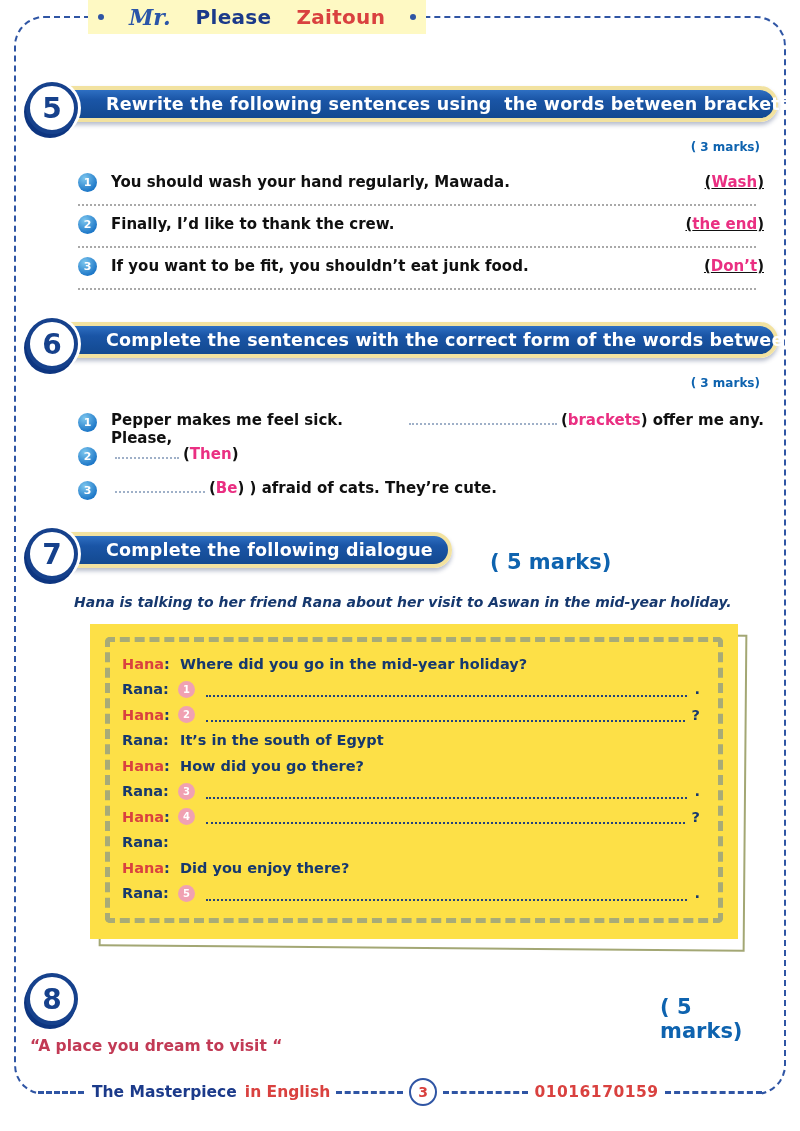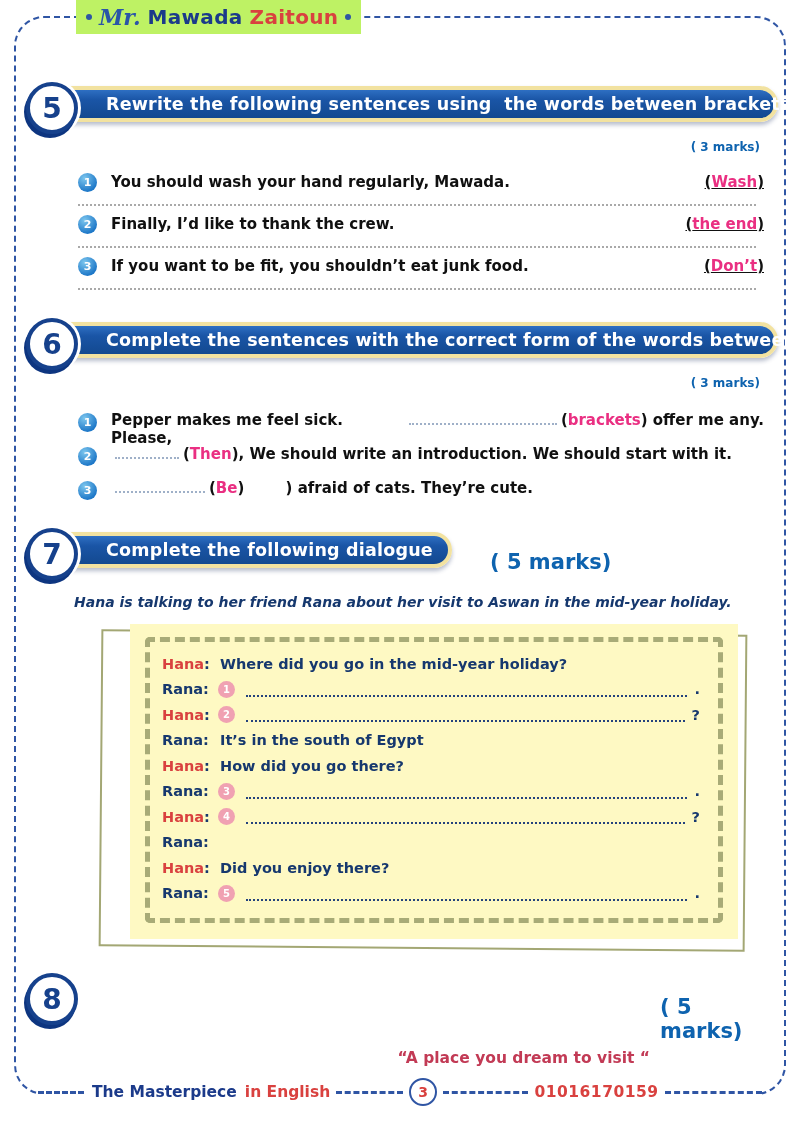--- a/index.html
+++ b/index.html
@@ -7,22 +7,22 @@
     width:800px;height:1131px;background:#ffffff;position:relative;overflow:hidden;
     font-family:"DejaVu Sans","Liberation Sans",sans-serif;font-weight:bold;
     -webkit-font-smoothing:antialiased;
   }
   
   .page-border{
     position:absolute;left:14px;right:14px;top:16px;bottom:36px;
     border:2.5px dashed #2f55a4;border-radius:30px;pointer-events:none;
   }
   .page-title{
-    position:absolute;top:0px;left:76px;z-index:2;background:#bef264;
-    padding:0 10px;display:flex;align-items:center;gap:7px;height:34px;
+    position:absolute;top:0px;left:88px;z-index:2;background:#fef9c3;
+    padding:0 10px;display:flex;align-items:center;gap:25px;height:34px;
   }
   .dot{width:6px;height:6px;border-radius:50%;background:#2f55a4;flex:none;}
   .t-mr{font-family:"DejaVu Serif","Liberation Serif",serif;font-style:italic;color:#2b55a8;font-size:22px;}
   .t-name{color:#1b3a8a;font-size:20px;letter-spacing:.3px;}
   .t-surname{color:#d9413f;font-size:20px;letter-spacing:.3px;}
 
   .sheet{position:absolute;inset:0;padding:86px 30px 0 30px;box-sizing:border-box;}
 
   
   .q-header{position:relative;height:48px;}
@@ -58,36 +58,36 @@
   
   .c-item{display:flex;align-items:baseline;margin:11px 6px 0 48px;font-size:15px;color:#101010;height:23px;}
   .c-item .num-blue{align-self:center;}
   .gap{display:inline-block;border-bottom:2px dotted #9fb0c8;height:12px;margin:0 4px;}
   .g1{width:150px;} .g2{width:64px;} .g3{width:90px;}
 
   
   .intro{color:#16386e;font-size:14px;margin:14px 0 0 44px;height:20px;font-style:italic;}
   .dlg-wrap{position:relative;margin:10px 32px 0 60px;}
   .dlg-back{position:absolute;left:10px;top:8px;right:-8px;bottom:-10px;border:2.5px solid #a3a774;transform:rotate(.5deg);background:#fff;}
-  .dlg-card{position:relative;background:#fef9c3;padding:13px 15px 16px 15px;margin-left:40px;}
+  .dlg-card{position:relative;background:#fde047;padding:13px 15px 16px 15px;}
   .dlg-inner{border:5px dashed #a8ab77;border-radius:5px;padding:9px 18px 12px 12px;}
   .dlg-row{display:flex;align-items:center;height:25.5px;font-size:14.5px;color:#16386e;}
   .spk{flex:none;width:52px;}
   .hana{color:#d9413f;}
   .colon{color:#16386e;margin-right:4px;}
   .num-pink{
     width:17px;height:17px;border-radius:50%;background:#f0a1b2;color:#fff;font-size:10px;
     display:flex;align-items:center;justify-content:center;flex:none;margin:0 7px 0 4px;
   }
   .dotline{flex:1;border-bottom:2.5px dotted #24427c;height:13px;margin:0 7px 0 4px;}
   .end{flex:none;}
   .dlg-text{margin-left:6px;}
 
   
-  .topic{width:620px;text-align:right;margin-top:24px;color:#c23a55;font-size:15.5px;}
+  .topic{width:620px;text-align:left;margin-top:12px;color:#c23a55;font-size:15.5px;}
 
   
   .footer{
     position:absolute;left:38px;right:38px;bottom:22px;height:34px;background:#fff;
     display:flex;align-items:center;z-index:3;font-size:15.5px;
   }
   .fdash{border-top:3.5px dashed #2f55a4;height:0;}
   .fd1{width:46px;} .fd2{flex:1.1;margin:0 6px;} .fd3{flex:1.4;margin:0 6px;} .fd4{flex:1.6;margin-left:6px;}
   .f-brand{color:#1b3a8a;margin-right:8px;}
   .f-eng{color:#d9413f;}
@@ -98,21 +98,21 @@
   .f-phone{color:#d9413f;letter-spacing:.5px;}
 </style>
 </head>
 <body>
 
 <div class="page-border"></div>
 
 <div class="page-title">
   <span class="dot"></span>
   <span class="t-mr">Mr.</span>
-  <span class="t-name">Mawada</span>
+  <span class="t-name">Please</span>
   <span class="t-surname">Zaitoun</span>
   <span class="dot"></span>
 </div>
 
 <div class="sheet">
 
   <div class="q-header">
     <div class="badge-q">5</div>
     <div class="pill">Rewrite the following sentences using  the words between brackets:</div>
   </div>
@@ -150,28 +150,27 @@
     <span>Pepper makes me feel sick. Please,</span>
     <span class="gap g1"></span>
     <span><span>(</span><span class="pink">brackets</span><span>)</span></span>
     <span style="white-space:pre;text-align:center;"> offer me any.</span>
   </div>
 
   <div class="c-item">
     <span class="num-blue">2</span>
     <span class="gap g2"></span>
     <span><span>(</span><span class="pink">Then</span><span>)</span></span>
-    <span style="white-space:pre;">, We should write an introduction. We should start with it.</span>
   </div>
 
   <div class="c-item">
     <span class="num-blue">3</span>
     <span class="gap g3"></span>
     <span><span>(</span><span class="pink">Be</span><span>)</span></span>
-    <span style="white-space:pre;padding-left:36px;"> ) afraid of cats. They’re cute.</span>
+    <span style="white-space:pre;"> ) afraid of cats. They’re cute.</span>
   </div>
 
   <div class="q-header" style="margin-top:30px;">
     <div class="badge-q">7</div>
     <div class="pill w7">Complete the following dialogue</div>
     <span class="marks-side" style="left:460px;">( 5 marks)</span>
   </div>
   <div class="intro">Hana is talking to her friend Rana about her visit to Aswan in the mid-year holiday.</div>
 
   <div class="dlg-wrap">

